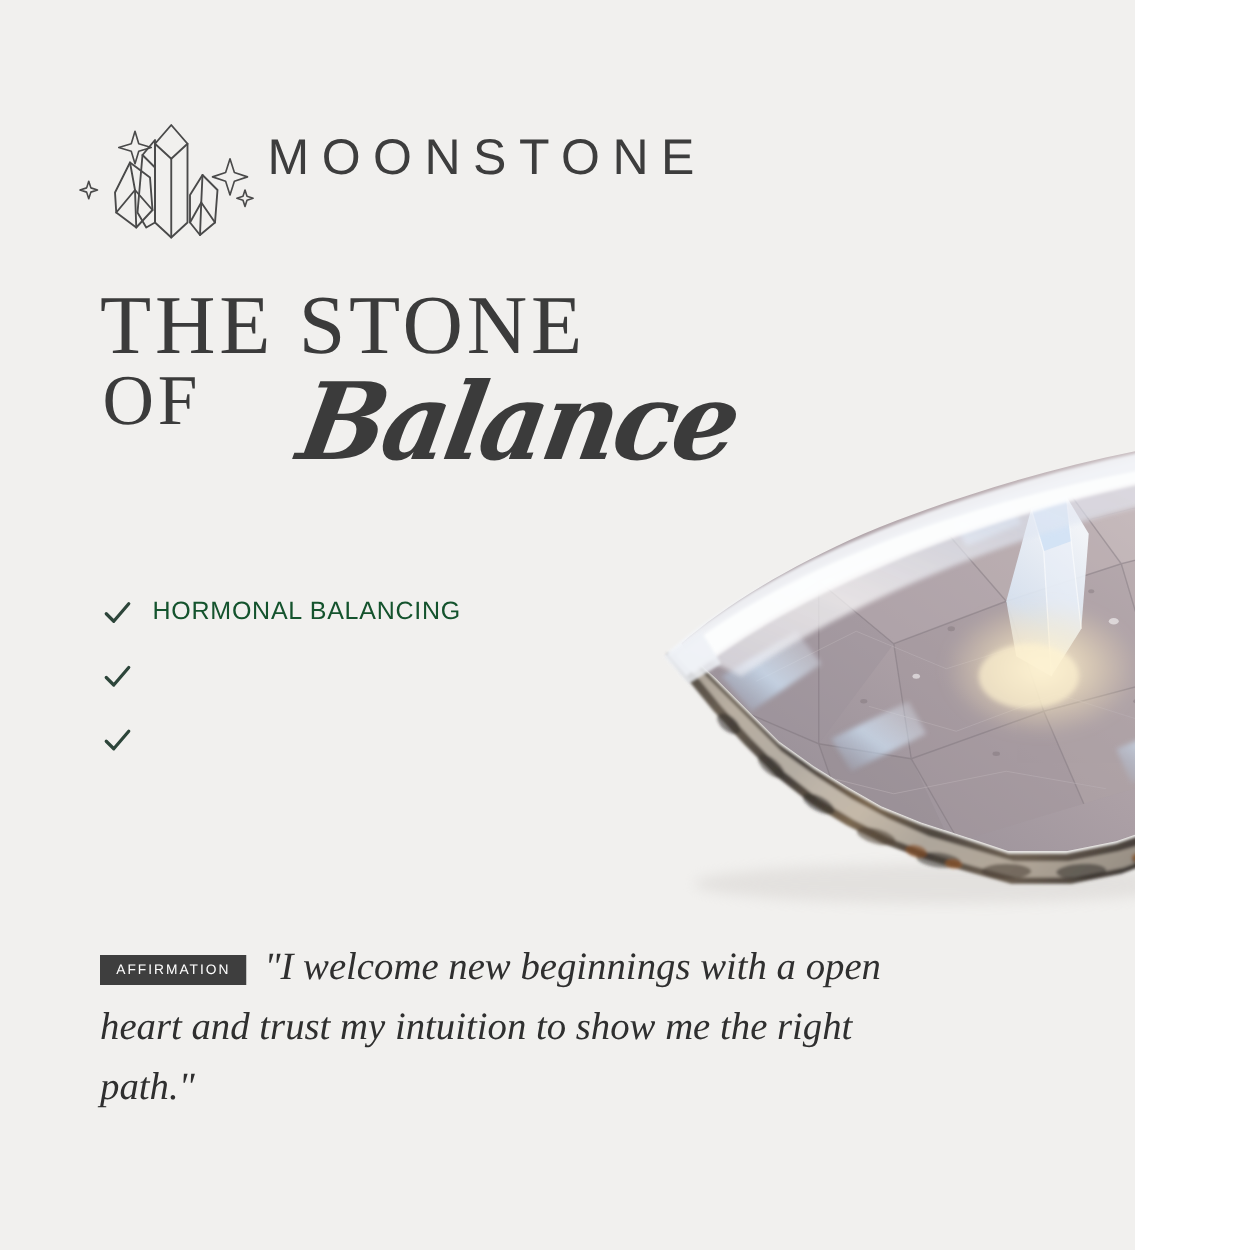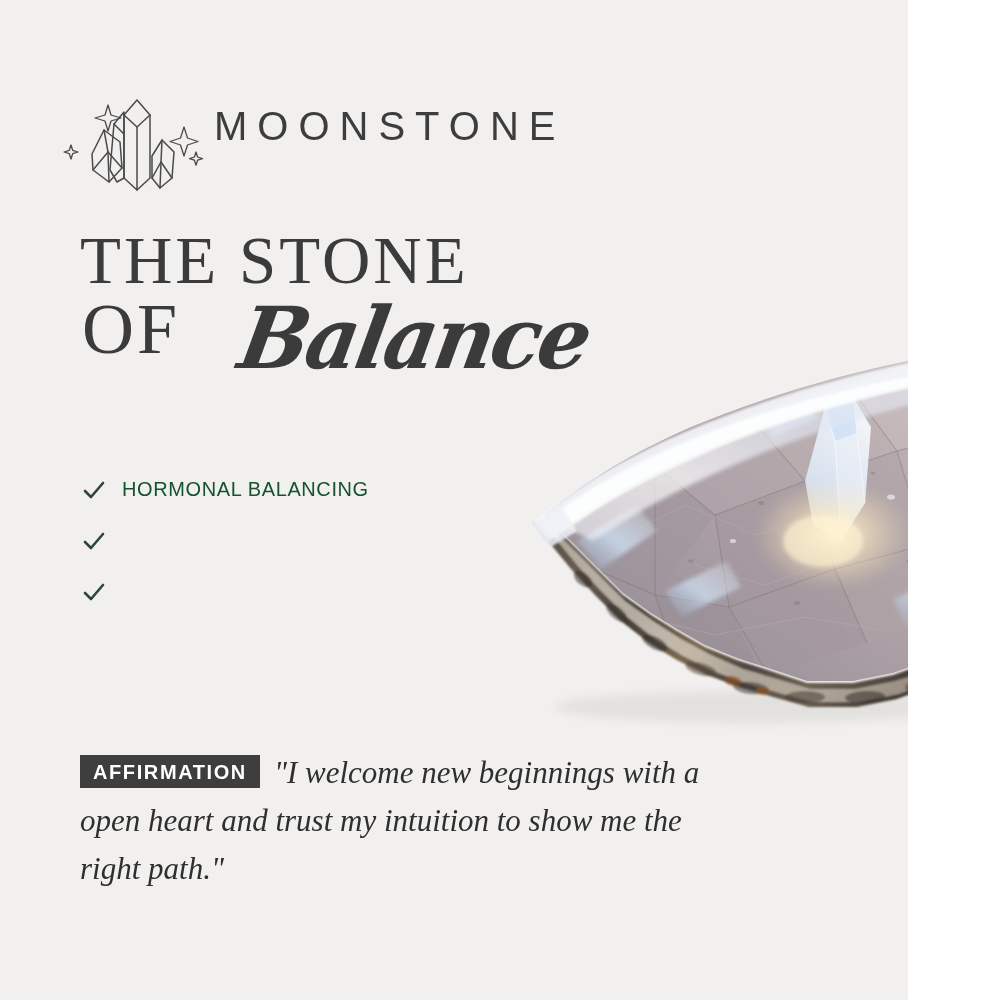--- a/index.html
+++ b/index.html
@@ -60,21 +60,21 @@
     white-space: nowrap;
   }
   .headline-line2 {
     position: relative;
     height: 92px;
     margin-top: 2px;
     white-space: nowrap;
   }
   .headline-of {
     font-family: "Liberation Serif", "DejaVu Serif", serif;
-    font-size: 72px;
+    font-size: 57px;
     letter-spacing: 3px;
     color: #3b3b3b;
     position: absolute;
     left: 2px;
     top: -6px;
   }
   .headline-script {
     position: absolute;
     left: 152px;
     top: -2px;
@@ -132,22 +132,22 @@
     line-height: 48px;
     color: #2f2f2f;
     text-indent: 0;
   }
   #affirmation-badge {
     display: inline-block;
     background: #3e3e3e;
     color: #ffffff;
     font-family: "Liberation Sans", sans-serif;
     font-style: normal;
-    font-size: 20px;
-    font-weight: 700;
+    font-size: 11px;
+    font-weight: 400;
     letter-spacing: 1.6px;
     padding: 7px 13px 6px 13px;
     line-height: 1;
     vertical-align: 4px;
     margin-right: 14px;
   }
 
   
   #crystal-figure {
     position: absolute;

